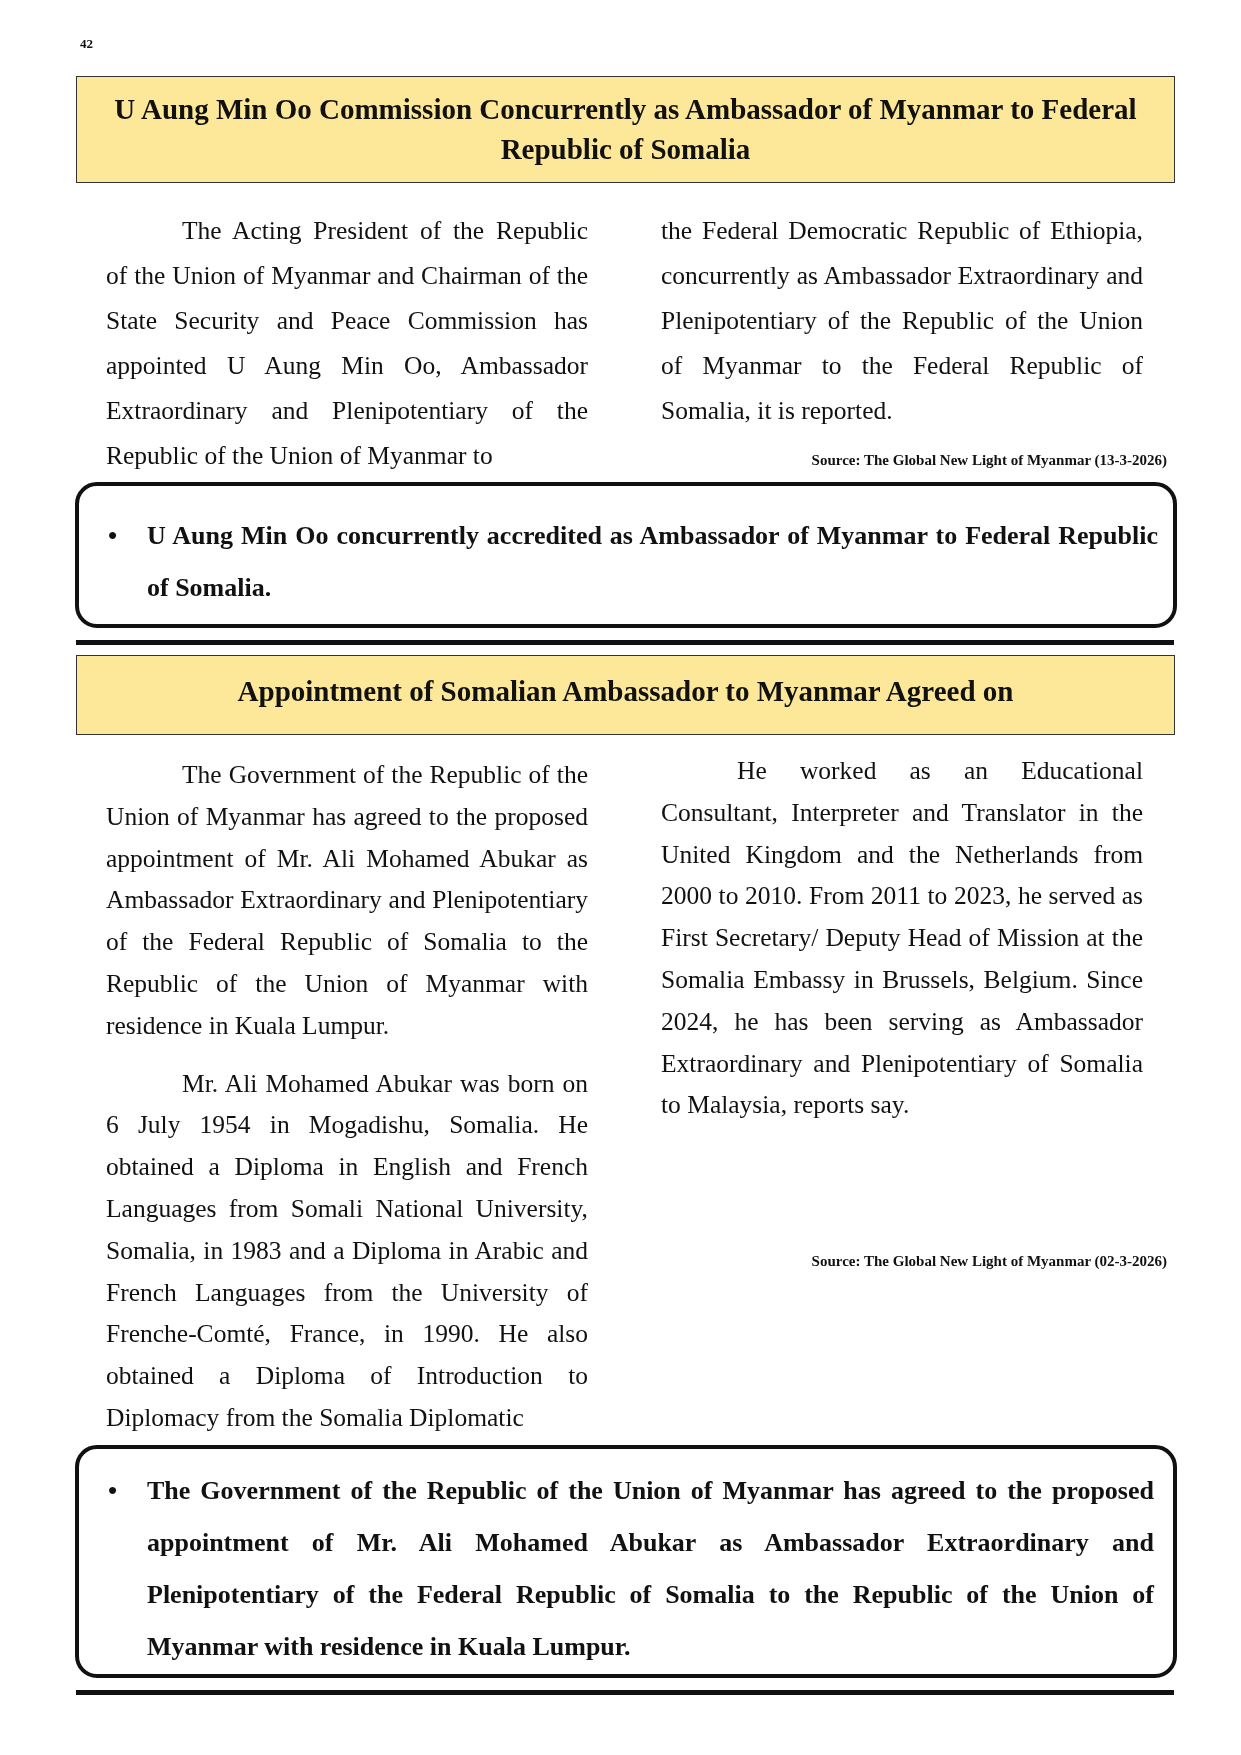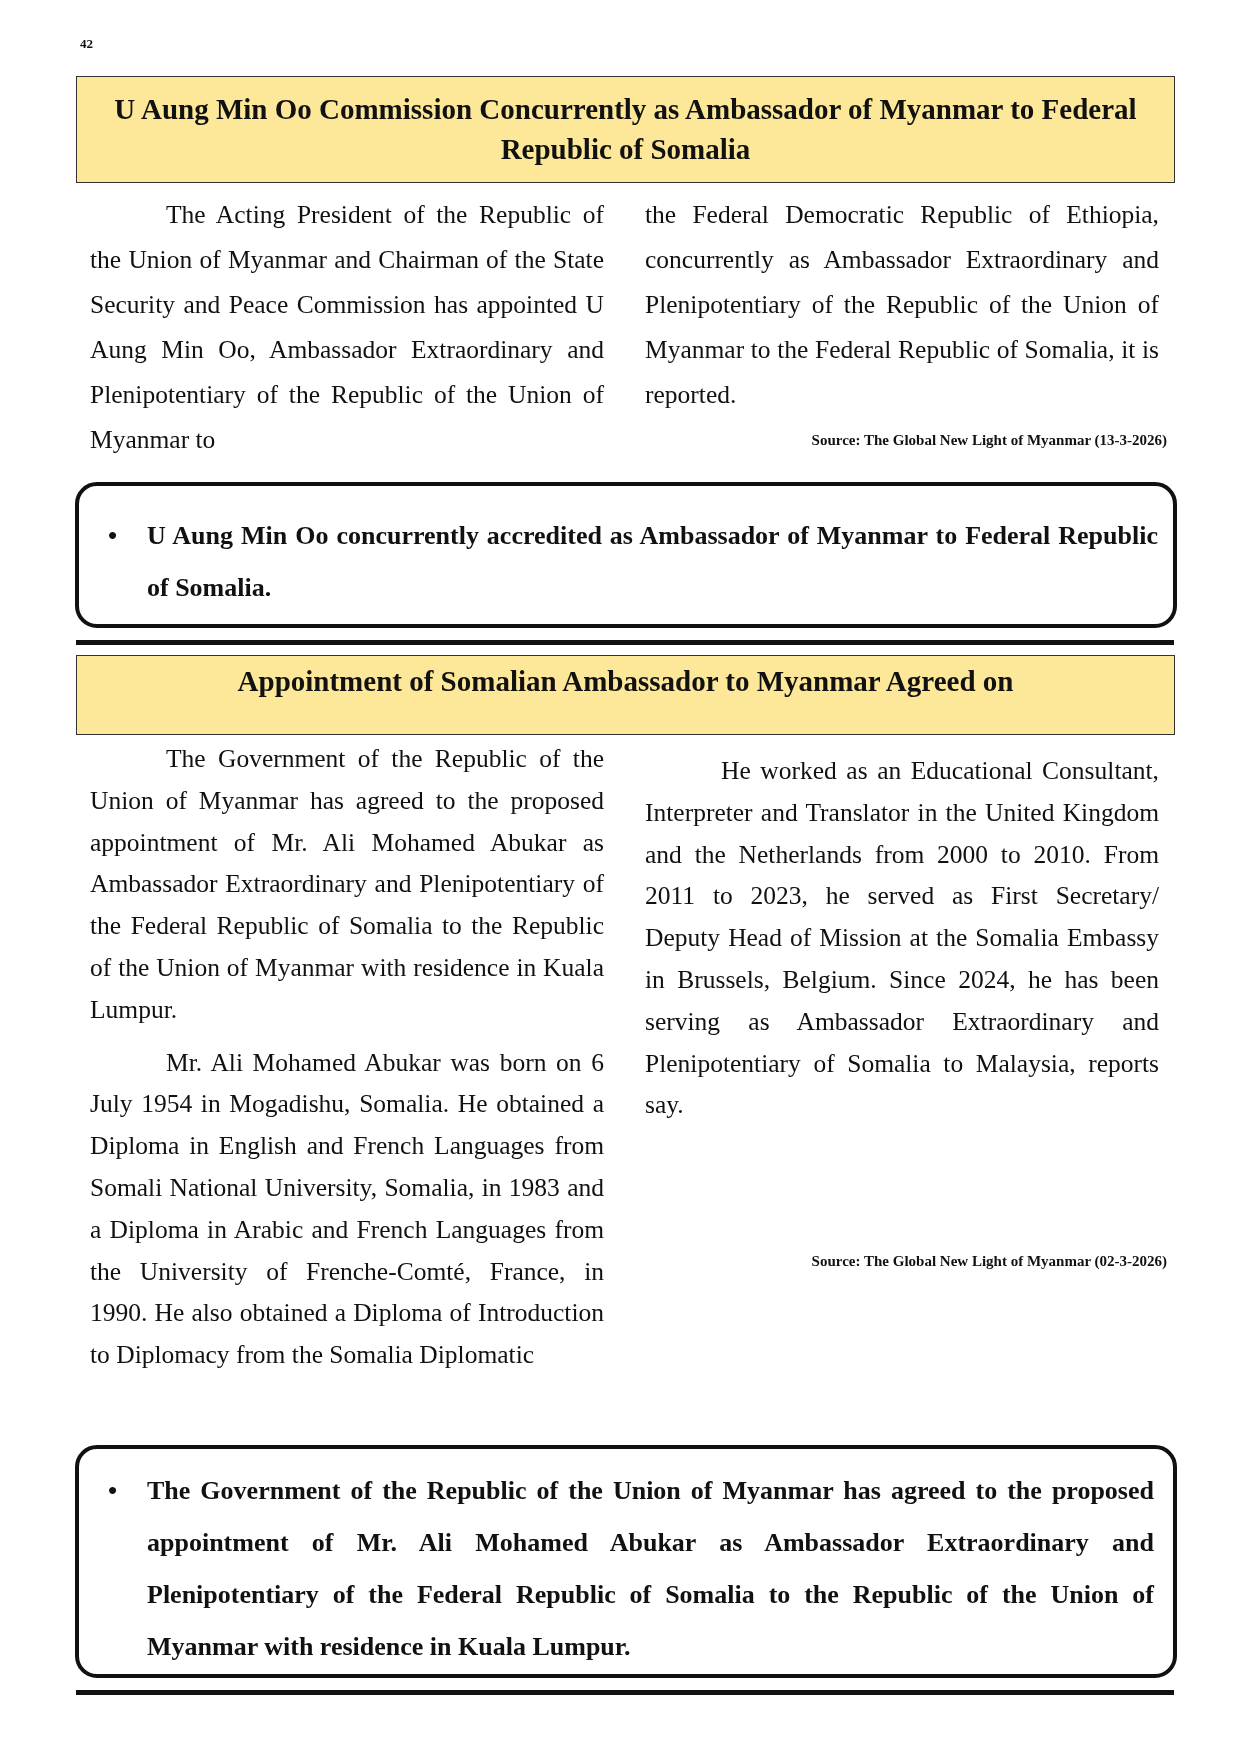--- a/index.html
+++ b/index.html
@@ -3,23 +3,23 @@
 <meta charset="utf-8">
 <style>
   html, body { margin:0; padding:0; background:#ffffff; }
   body { width:1241px; height:1755px; position:relative; overflow:hidden;
          font-family:"Liberation Serif", "DejaVu Serif", serif; color:#111; }
   .page-num { position:absolute; left:80px; top:36px; font-size:13px; font-weight:bold; }
   .head-box { position:absolute; left:76px; width:1099px; background:#fde899;
               border:1.5px solid #333; box-sizing:border-box; text-align:center;
               font-weight:bold; font-size:29px; line-height:40px; }
   .head1 { top:76px; height:107px; padding-top:12px; }
-  .head2 { top:655px; height:80px; padding-top:5px; }
+  .head2 { top:655px; height:80px; padding-top:15px; }
   .col { position:absolute; width:514px; font-size:25.5px; text-align:justify; }
-  .col p { margin:0; }
+  .col p { margin:16px; }
   .indent { text-indent:76px; }
   .s1 .col { line-height:45px; }
   .s2 .col { line-height:41.8px; }
   .left { left:90px; }
   .right { left:645px; }
   .source { position:absolute; right:74px; font-size:15px; font-weight:bold; text-align:right; }
   .sum-box { position:absolute; left:75px; width:1102px; border:4px solid #111;
              border-radius:22px; box-sizing:border-box; background:#fff; }
   .sum-box ul { margin:0; padding:0; list-style:none; }
   .sum-box li { position:relative; padding-left:53px; font-weight:bold; font-size:26px;
@@ -38,21 +38,21 @@
 
 <section class="s1">
   <div class="head-box head1">U Aung Min Oo Commission Concurrently as Ambassador of Myanmar to Federal Republic of Somalia</div>
 
   <div class="col left" style="top:192px;">
     <p class="indent">The Acting President of the Republic of the Union of Myanmar and Chairman of the State Security and Peace Commission has appointed U Aung Min Oo, Ambassador Extraordinary and Plenipotentiary of the Republic of the Union of Myanmar to</p>
   </div>
   <div class="col right" style="top:192px;">
     <p>the Federal Democratic Republic of Ethiopia, concurrently as Ambassador Extraordinary and Plenipotentiary of the Republic of the Union of Myanmar to the Federal Republic of Somalia, it is reported.</p>
   </div>
-  <div class="source" style="top:432px;">Source: The Global New Light of Myanmar (13-3-2026)</div>
+  <div class="source" style="top:452px;">Source: The Global New Light of Myanmar (13-3-2026)</div>
 
   <div class="sum-box sum1">
     <ul>
       <li>
         <span class="bullet">•</span>
         <span>U Aung Min Oo concurrently accredited as Ambassador of Myanmar to Federal Republic of Somalia.</span>
       </li>
     </ul>
   </div>
 </section>

